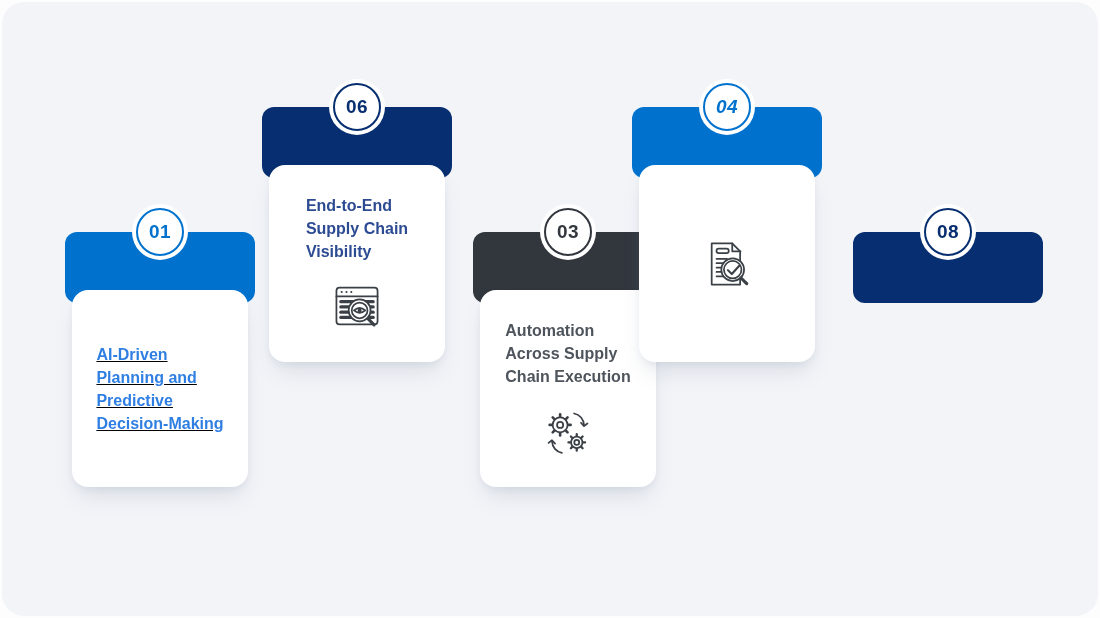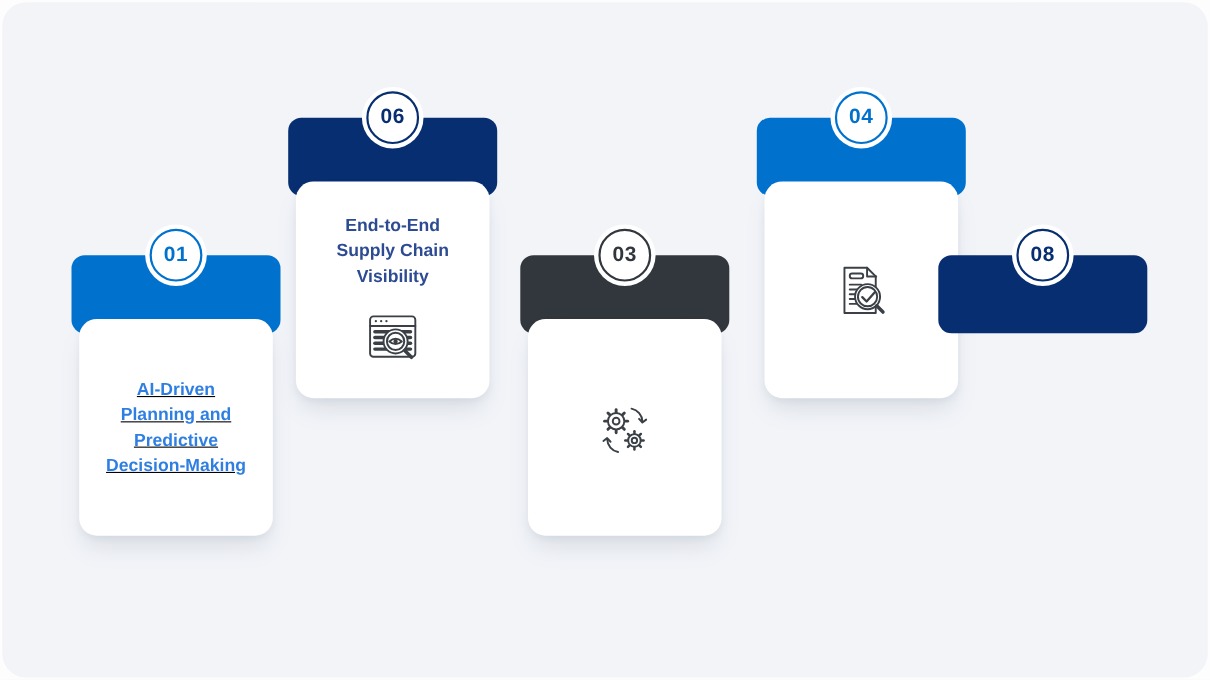--- a/index.html
+++ b/index.html
@@ -35,31 +35,31 @@
   .card-body{
     position:relative;
     width:176px;height:197px;box-sizing:border-box;
     margin:-13px auto 0;
     background:#ffffff;border-radius:16px;
     box-shadow:0 14px 22px -6px rgba(109,123,147,0.20), 0 3px 6px rgba(109,123,147,0.08);
     display:flex;flex-direction:column;align-items:center;justify-content:center;
     gap:15px;padding:8px 8px;
   }
   .card-title{
-    white-space:pre-line;text-align:center;
+    white-space:pre-line;text-align:left;
     font-size:16px;line-height:23px;font-weight:600;
     color:var(--text);
   }
   .card-icon{width:56px;height:56px;flex:0 0 auto;}
   .card-icon svg{width:100%;height:100%;display:block;}
   
   .pos-1{left:65px; top:204px;text-decoration:underline;}
   .pos-2{left:262px;top:79px;}
   .pos-3{left:473px;top:204px;}
-  .pos-4{left:688px;top:79px;}
+  .pos-4{left:632px;top:79px;font-style:italic;}
   .pos-5{left:853px;top:204px;}
 </style>
 </head>
 <body>
 
 <div class="panel"></div>
 
 <div class="card pos-1" style="--accent: #0072ce; --text: #2f7fe3;">
   <div class="card-header"></div>
   <div class="badge">
@@ -110,20 +110,23 @@
 </div>
 
 <div class="card pos-3" style="--accent: #32373e; --text: #4e545b;">
   <div class="card-header"></div>
   <div class="badge">
     <div class="badge-ring">
       <span class="badge-number">03</span>
     </div>
   </div>
   <div class="card-body">
+    <div class="card-title">Automation
+Across Supply
+Chain Execution</div>
     <div class="card-icon">
       <svg viewBox="0 0 64 64" fill="none" stroke="#3a4046" stroke-width="2" stroke-linecap="round" stroke-linejoin="round">
         <g stroke-width="3">
           <line x1="31.5" y1="25" x2="35" y2="25"></line>
           <line x1="29" y1="31" x2="31.5" y2="33.5"></line>
           <line x1="23" y1="33.5" x2="23" y2="37"></line>
           <line x1="17" y1="31" x2="14.5" y2="33.5"></line>
           <line x1="14.5" y1="25" x2="11" y2="25"></line>
           <line x1="17" y1="19" x2="14.5" y2="16.5"></line>
           <line x1="23" y1="16.5" x2="23" y2="13"></line>

